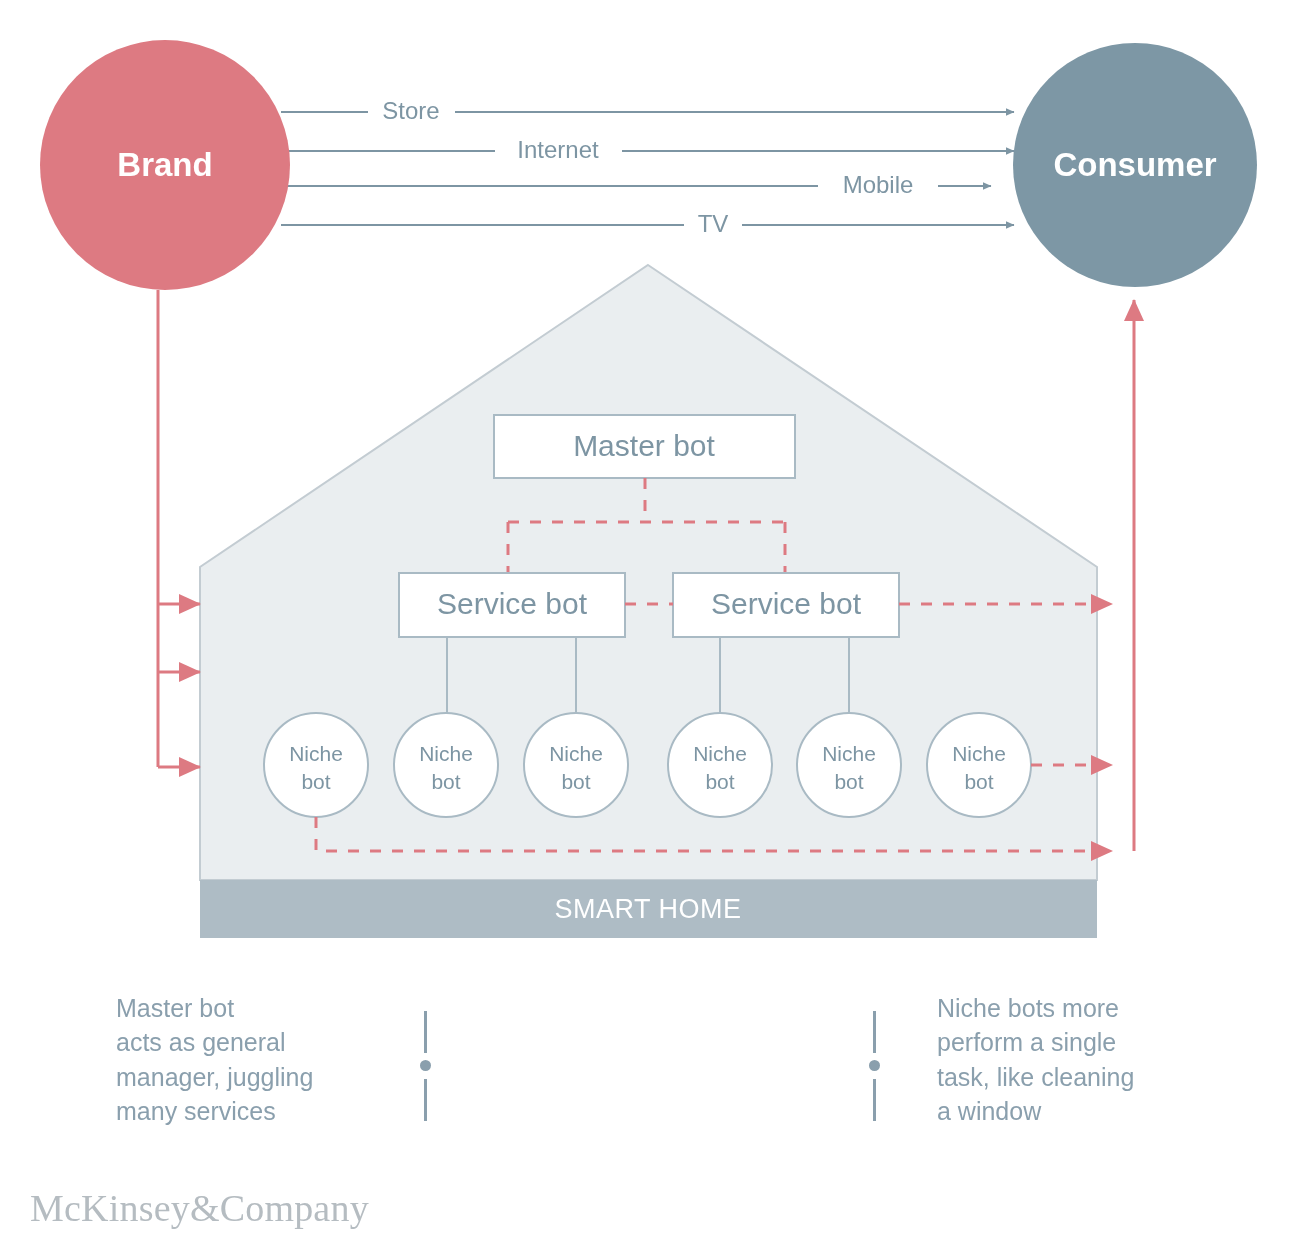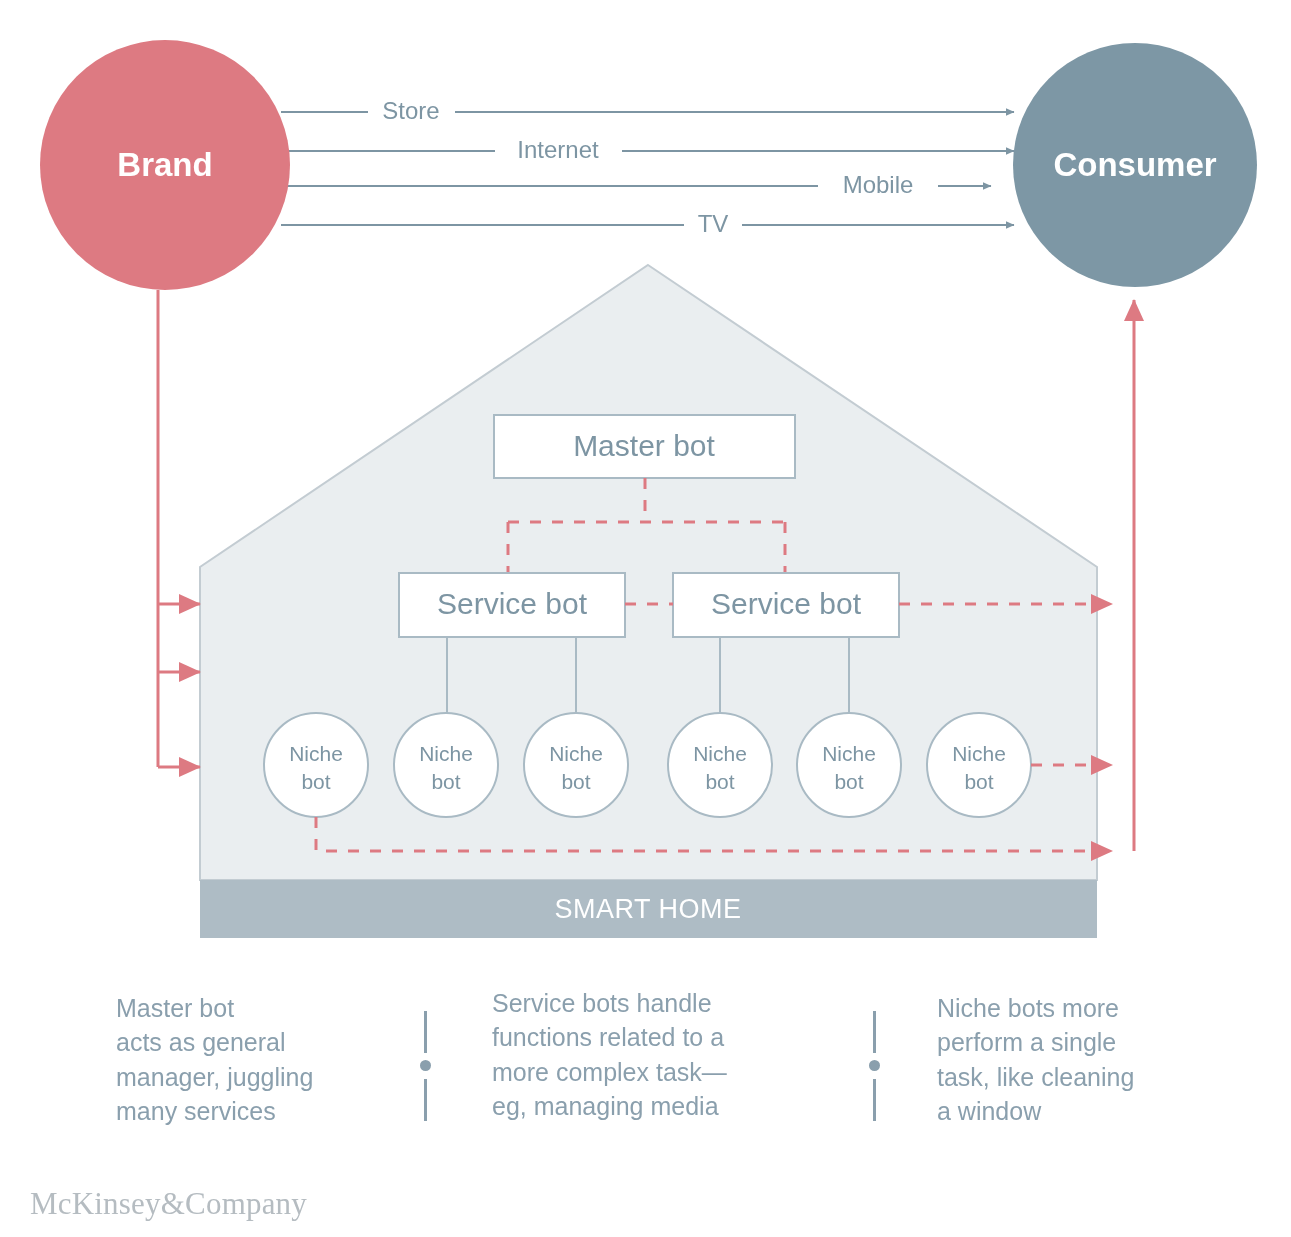--- a/index.html
+++ b/index.html
@@ -86,21 +86,21 @@
     width: 11px;
     height: 11px;
     border-radius: 50%;
     background: #8a9fad;
   }
   .brandmark {
     position: absolute;
     left: 30px;
     top: 1186px;
     font-family: "Liberation Serif", serif;
-    font-size: 31px;
+    font-size: 38px;
     color: #b5bcc1;
     letter-spacing: 0.2px;
   }
 </style>
 </head>
 <body>
 
 <div id="stage">
 
   <svg class="diagram" viewBox="0 0 1291 1237">
@@ -213,24 +213,20 @@
 acts as general
 manager, juggling
 many services</div>
 
   <div class="footer-sep" style="left:424px; top:1011px; height:110px;">
     <div class="sep-line" style="top:0; height:42px;"></div>
     <div class="sep-dot" style="top:49px;"></div>
     <div class="sep-line" style="top:68px; height:42px;"></div>
   </div>
 
-  <div class="footer-col" style="left:492px; top:986px; width:340px;">Service bots handle
-functions related to a
-more complex task—
-eg, managing media</div>
 
   <div class="footer-sep" style="left:873px; top:1011px; height:110px;">
     <div class="sep-line" style="top:0; height:42px;"></div>
     <div class="sep-dot" style="top:49px;"></div>
     <div class="sep-line" style="top:68px; height:42px;"></div>
   </div>
 
   <div class="footer-col" style="left:937px; top:991px; width:320px;">Niche bots more
 perform a single
 task, like cleaning

